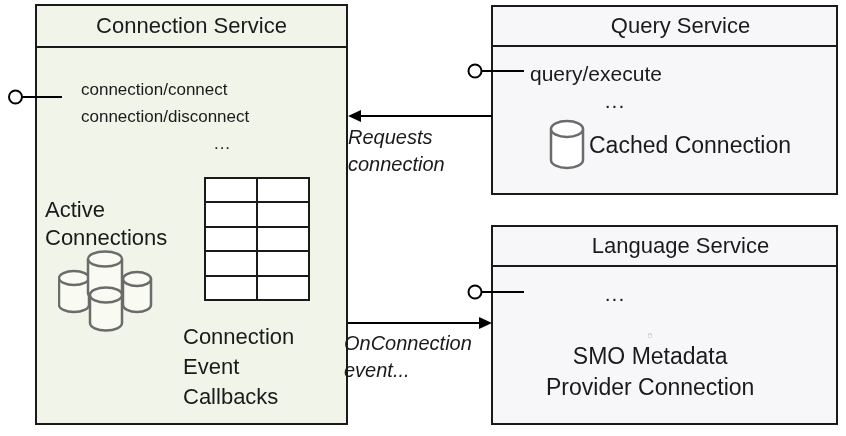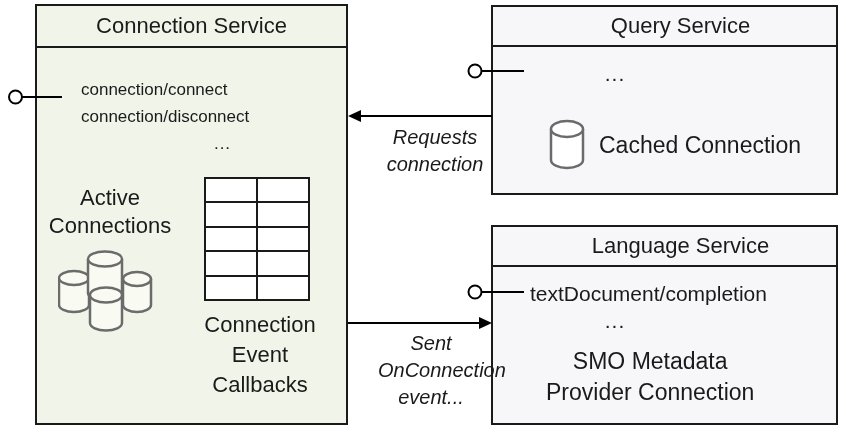--- a/index.html
+++ b/index.html
@@ -26,38 +26,38 @@
   .box-conn .title{height:42px;}
   .box-query .title,.box-lang .title{height:40px;padding-left:32px;}
 
   .methods{position:absolute;font-size:17px;line-height:27px;white-space:nowrap;}
   .box-conn .methods{left:0;right:0;top:70px;padding-left:44px;}
   .box-query .methods,.box-lang .methods{left:0;top:53px;padding-left:37px;font-size:21px;}
   .dots{text-align:center;letter-spacing:1px;}
   .box-conn .dots{width:283px;}
   .box-query .dots,.box-lang .dots{width:170px;}
 
-  .center-label{position:absolute;text-align:center;}
+  .center-label{position:absolute;margin-top:12px;}
   .active-label{left:8px;top:178px;width:130px;font-size:22px;line-height:28px;}
   .callbacks-label{left:146px;top:304px;width:154px;font-size:22px;line-height:30px;}
 
   .cluster-icon{position:absolute;left:21px;top:243px;}
 
   .cb-table{position:absolute;left:167px;top:171px;width:106px;height:124px;
             display:grid;grid-template-columns:1fr 1fr;grid-auto-rows:1fr;
             gap:2px;background:var(--line);border:2px solid var(--line);}
   .cb-table .cell{background:#fff;}
 
-  .cache-row{position:absolute;display:flex;align-items:center;gap:13px;}
+  .cache-row{position:absolute;display:flex;align-items:center;gap:3px;}
   .box-query .cache-row{left:55px;top:108px;height:60px;}
   .box-lang .cache-row{left:53px;top:106px;height:70px;flex-direction:column;}
   .cache-text{font-size:23px;line-height:31px;white-space:nowrap;}
   .box-lang .cache-text{text-align:center;}
 
-  .flow-label{position:absolute;font-size:20px;font-style:italic;line-height:27px;text-align:center;padding-left:34px;}
+  .flow-label{position:absolute;font-size:20px;font-style:italic;line-height:27px;text-align:left;}
   .label-requests{left:348px;top:124px;width:140px;}
   .label-sent{left:344px;top:330px;width:140px;}
 
   .overlay{position:absolute;z-index:3;}
   .line-block{display:block;}
 </style>
 </head>
 <body>
 
 <div class="stage">
@@ -105,37 +105,37 @@
     <div class="center-label callbacks-label">
       <span class="line-block">Connection</span>
       <span class="line-block">Event</span>
       <span class="line-block">Callbacks</span>
     </div>
   </div>
 
   <div class="box box-query">
     <div class="title">Query Service</div>
     <div class="methods">
+      <div class="line-block">query/execute</div>
       <div class="dots">...</div>
     </div>
     <div class="cache-row">
       <svg width="38" height="52" viewBox="0 0 38 52">
         <g stroke="var(--cylinder-stroke)" stroke-width="2.5" fill="#ffffff">
           <path d="M3 10 V41 A16 8 0 0 0 35 41 V10"></path>
           <ellipse cx="19" cy="10" rx="16" ry="8"></ellipse>
         </g>
       </svg>
       <div class="cache-text">Cached Connection</div>
     </div>
   </div>
 
   <div class="box box-lang">
     <div class="title">Language Service</div>
     <div class="methods">
-      <div class="line-block">textDocument/completion</div>
       <div class="dots">...</div>
     </div>
     <div class="cache-row">
       <svg width="36" height="50" viewBox="0 0 38 52">
         <g stroke="var(--cylinder-stroke)" stroke-width="2.5" fill="#ffffff">
           <path d="M3 10 V41 A16 8 0 0 0 35 41 V10"></path>
           <ellipse cx="19" cy="10" rx="16" ry="8"></ellipse>
         </g>
       </svg>
       <div class="cache-text">
@@ -165,18 +165,17 @@
   <svg class="overlay" style="left:346px;top:313px" width="148" height="20" viewBox="0 0 148 20">
     <line x1="2" y1="10" x2="137" y2="10" stroke="#000" stroke-width="2"></line>
     <polygon points="146,10 133,4 133,16" fill="#000"></polygon>
   </svg>
 
   <div class="flow-label label-requests">
     <span class="line-block">Requests</span>
     <span class="line-block">connection</span>
   </div>
   <div class="flow-label label-sent">
-    <span class="line-block">Sent</span>
     <span class="line-block">OnConnection</span>
     <span class="line-block">event...</span>
   </div>
 
 </div>
 
 </body></html>

